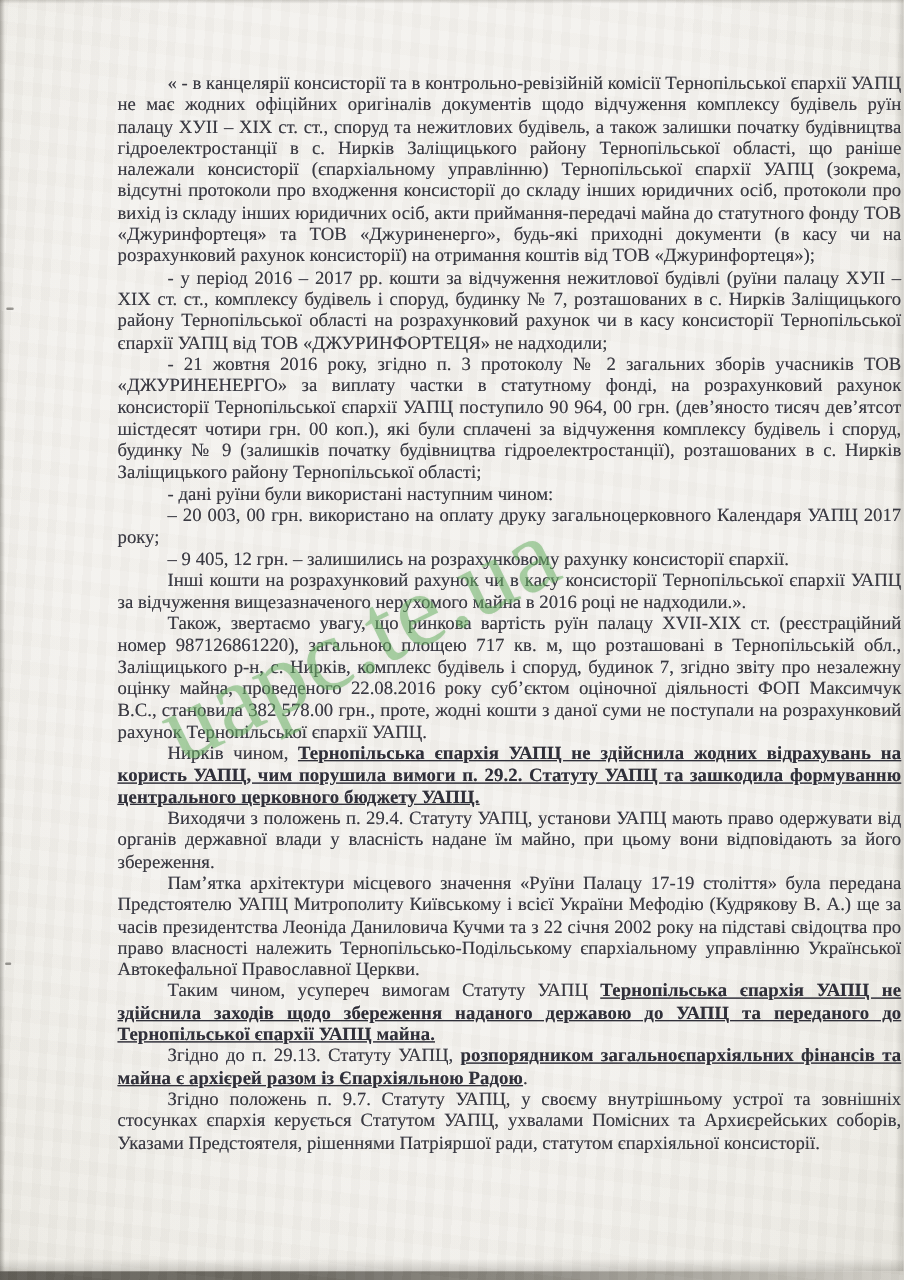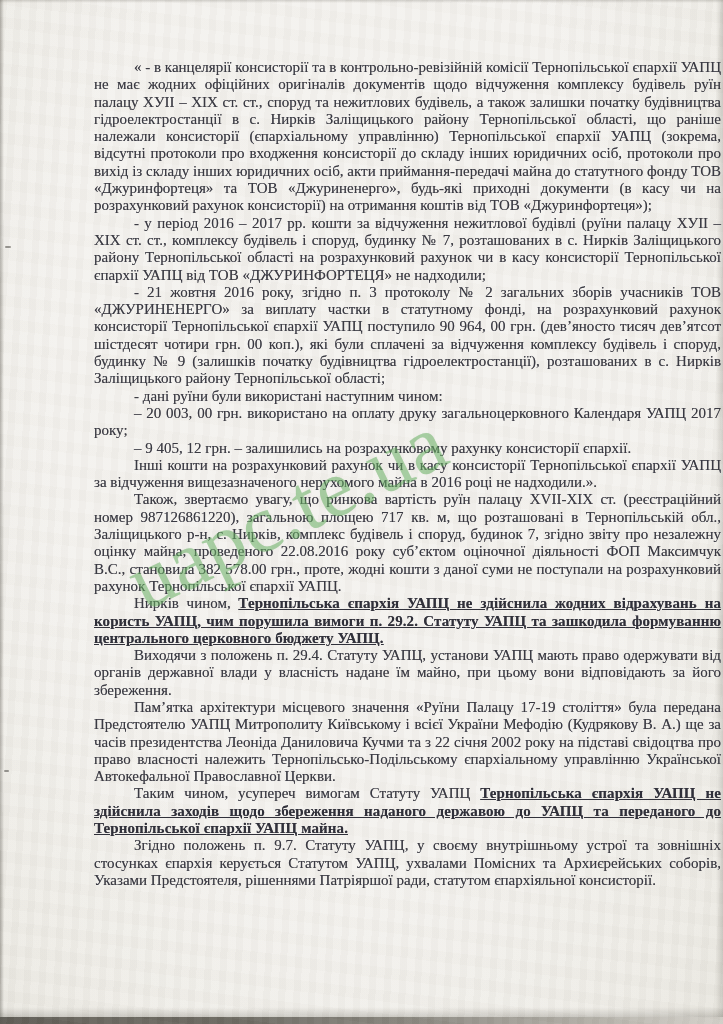--- a/index.html
+++ b/index.html
@@ -96,20 +96,21 @@
       <p class="para"><span>- 21 жовтня 2016 року, згідно п. 3 протоколу № 2 загальних зборів учасників ТОВ «ДЖУРИНЕНЕРГО» за виплату частки в статутному фонді, на розрахунковий рахунок консисторії Тернопільської єпархії УАПЦ поступило 90 964, 00 грн. (дев’яносто тисяч дев’ятсот шістдесят чотири грн. 00 коп.), які були сплачені за відчуження комплексу будівель і споруд, будинку № 9 (залишків початку будівництва гідроелектростанції), розташованих в с. Нирків Заліщицького району Тернопільської області;</span></p>
       <p class="para"><span>- дані руїни були використані наступним чином:</span></p>
       <p class="para"><span>– 20 003, 00 грн. використано на оплату друку загальноцерковного Календаря УАПЦ 2017 року;</span></p>
       <p class="para"><span>– 9 405, 12 грн. – залишились на розрахунковому рахунку консисторії єпархії.</span></p>
       <p class="para"><span>Інші кошти на розрахунковий рахунок чи в касу консисторії Тернопільської єпархії УАПЦ за відчуження вищезазначеного нерухомого майна в 2016 році не надходили.».</span></p>
       <p class="para"><span>Також, звертаємо увагу, що ринкова вартість руїн палацу XVII-XIX ст. (реєстраційний номер 987126861220), загальною площею 717 кв. м, що розташовані в Тернопільській обл., Заліщицького р-н, с. Нирків, комплекс будівель і споруд, будинок 7, згідно звіту про незалежну оцінку майна, проведеного 22.08.2016 року суб’єктом оціночної діяльності ФОП Максимчук В.С., становила 382 578.00 грн., проте, жодні кошти з даної суми не поступали на розрахунковий рахунок Тернопільської єпархії УАПЦ.</span></p>
       <p class="para"><span>Нирків чином, </span><b>Тернопільська єпархія УАПЦ не здійснила жодних відрахувань на користь УАПЦ, чим порушила вимоги п. 29.2. Статуту УАПЦ та зашкодила формуванню центрального церковного бюджету УАПЦ.</b></p>
       <p class="para"><span>Виходячи з положень п. 29.4. Статуту УАПЦ, установи УАПЦ мають право одержувати від органів державної влади у власність надане їм майно, при цьому вони відповідають за його збереження.</span></p>
       <p class="para"><span>Пам’ятка архітектури місцевого значення «Руїни Палацу 17-19 століття» була передана Предстоятелю УАПЦ Митрополиту Київському і всієї України Мефодію (Кудрякову В. А.) ще за часів президентства Леоніда Даниловича Кучми та з 22 січня 2002 року на підставі свідоцтва про право власності належить Тернопільсько-Подільському єпархіальному управлінню Української Автокефальної Православної Церкви.</span></p>
       <p class="para"><span>Таким чином, усупереч вимогам Статуту УАПЦ </span><b>Тернопільська єпархія УАПЦ не здійснила заходів щодо збереження наданого державою до УАПЦ та переданого до Тернопільської єпархії УАПЦ майна.</b></p>
+      <p class="para"><span>Згідно до п. 29.13. Статуту УАПЦ, </span><b>розпорядником загальноєпархіяльних фінансів та майна є архієрей разом із Єпархіяльною Радою</b><span>.</span></p>
       <p class="para"><span>Згідно положень п. 9.7. Статуту УАПЦ, у своєму внутрішньому устрої та зовнішніх стосунках єпархія керується Статутом УАПЦ, ухвалами Помісних та Архиєрейських соборів, Указами Предстоятеля, рішеннями Патріяршої ради, статутом єпархіяльної консисторії.</span></p>
     </div>
 
   <div class="watermark" style="color: rgb(104, 176, 99); opacity: 0.55;">uapc.te.ua</div>
 
   <div class="edge-top"></div>
   <div class="edge-left"></div>
   <div class="edge-right"></div>
   <div class="edge-bottom-fade"></div>
   <div class="edge-bottom"></div>

